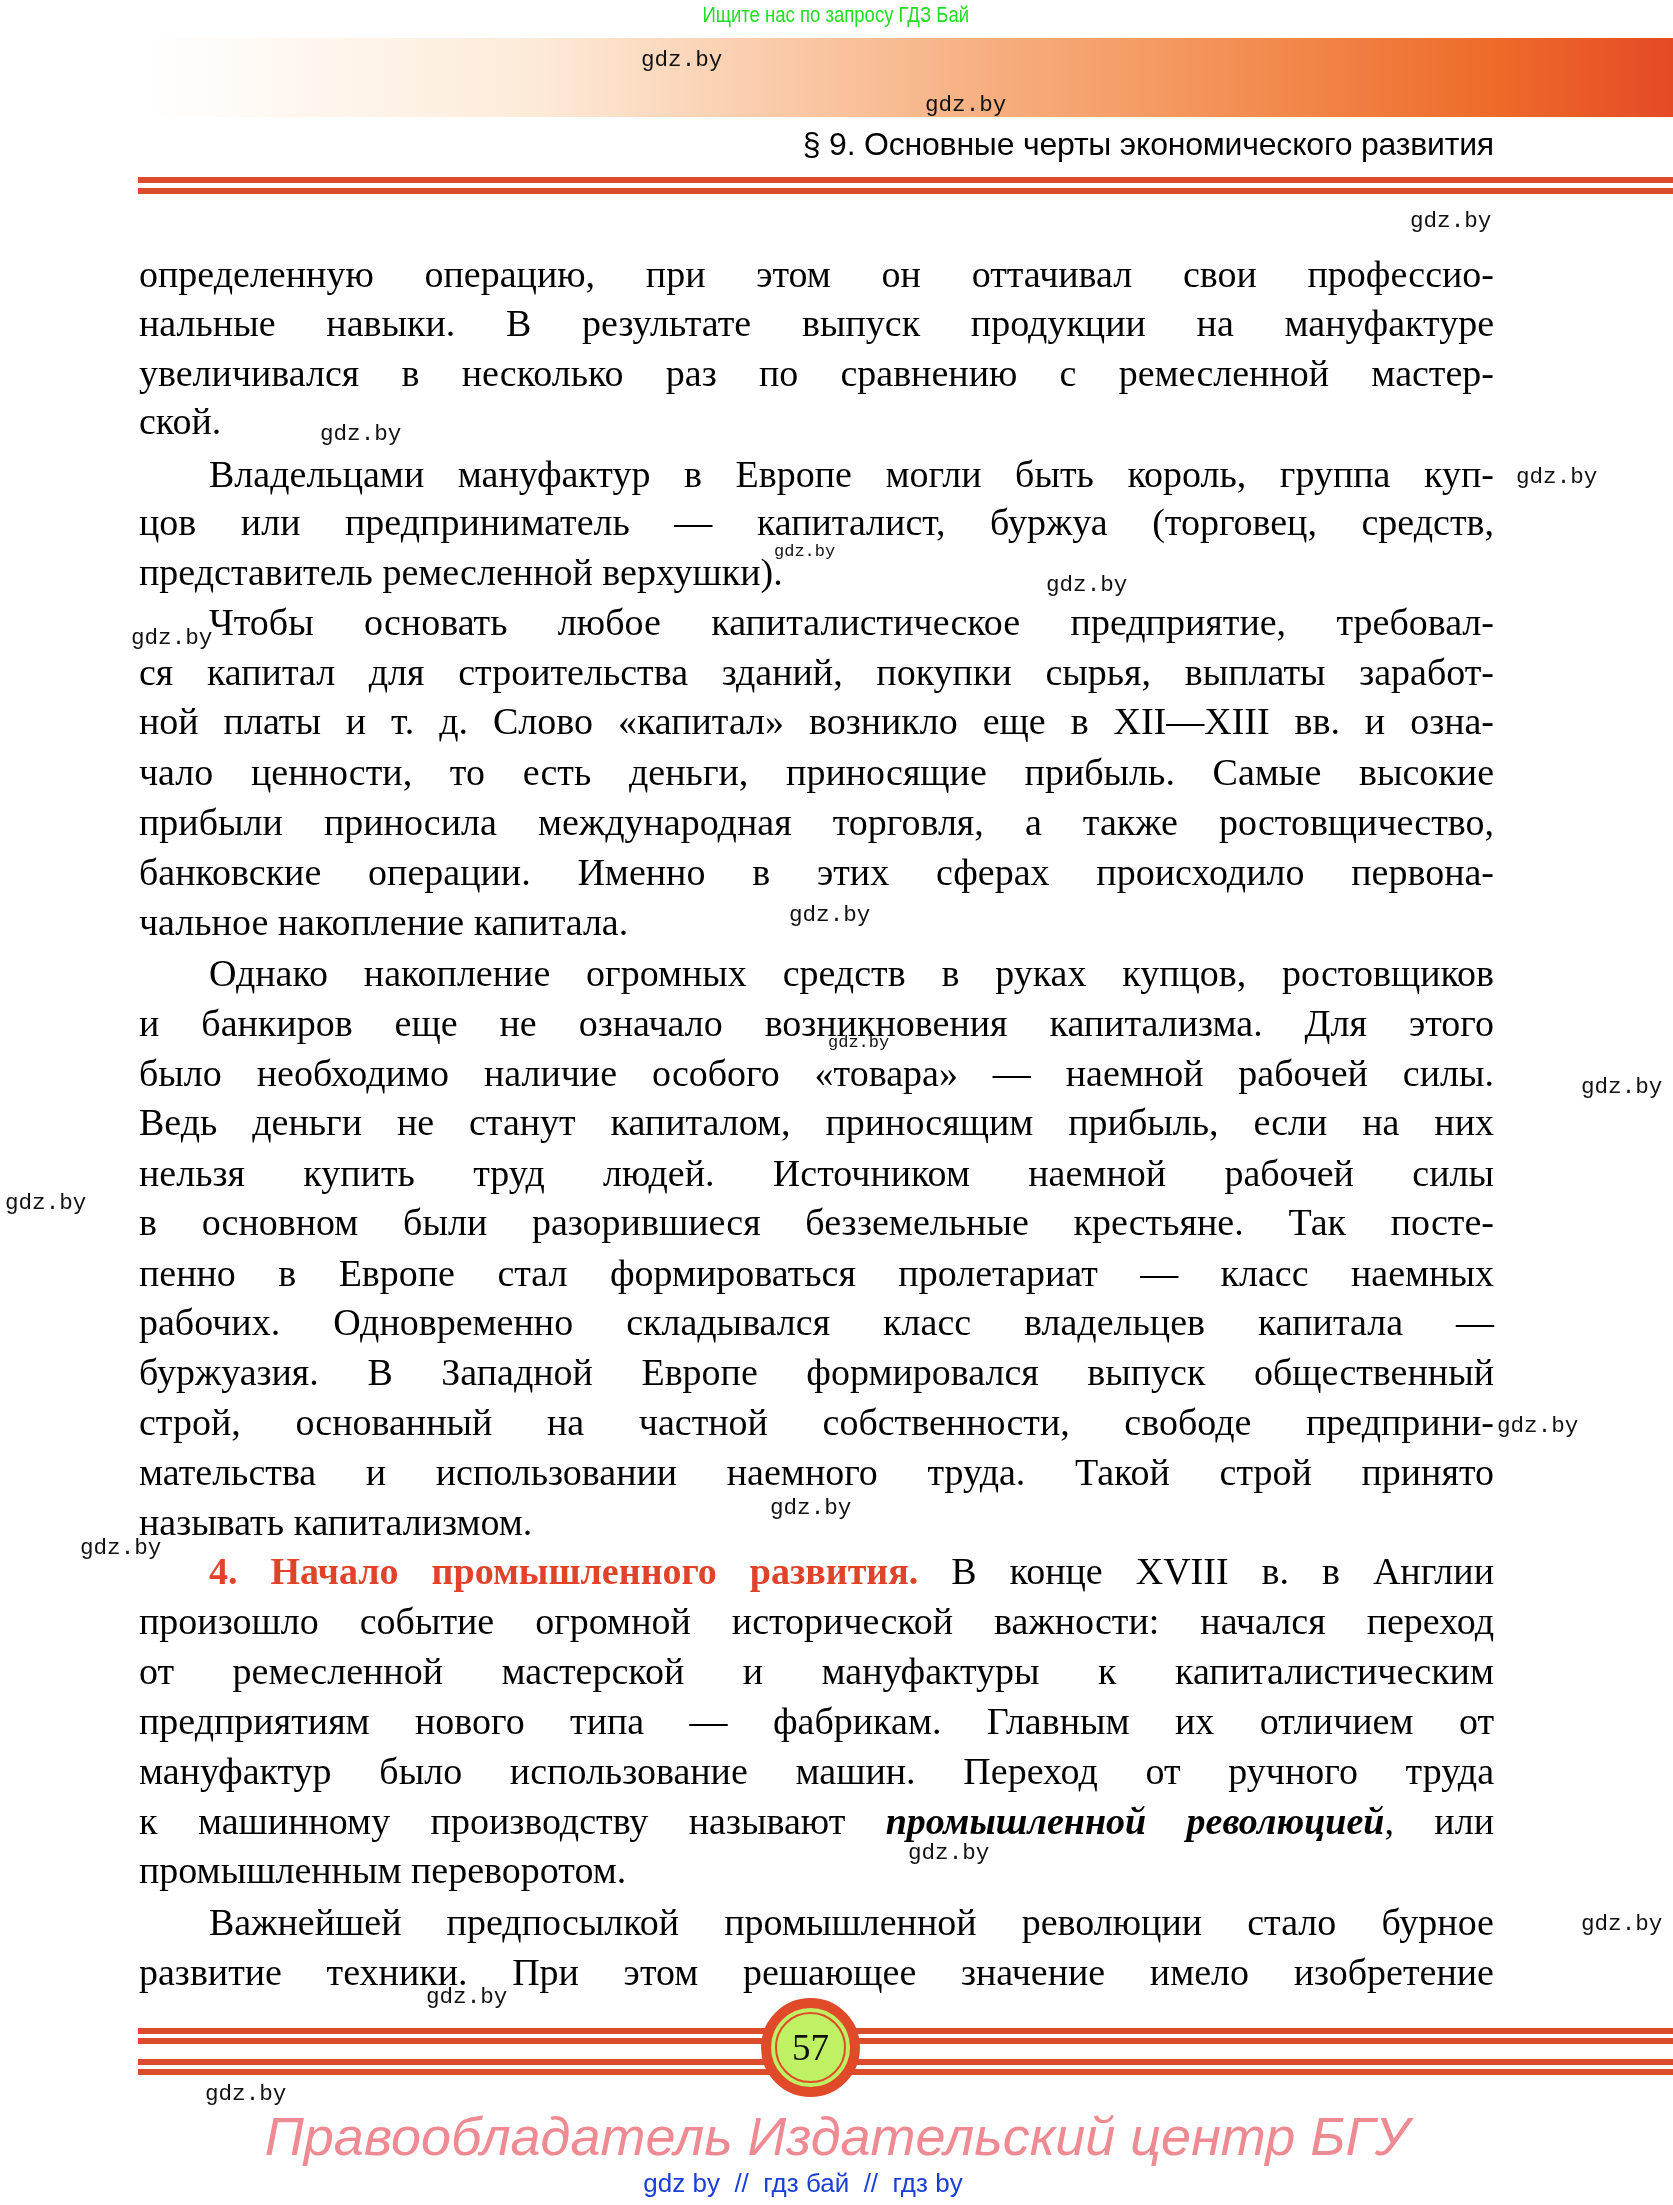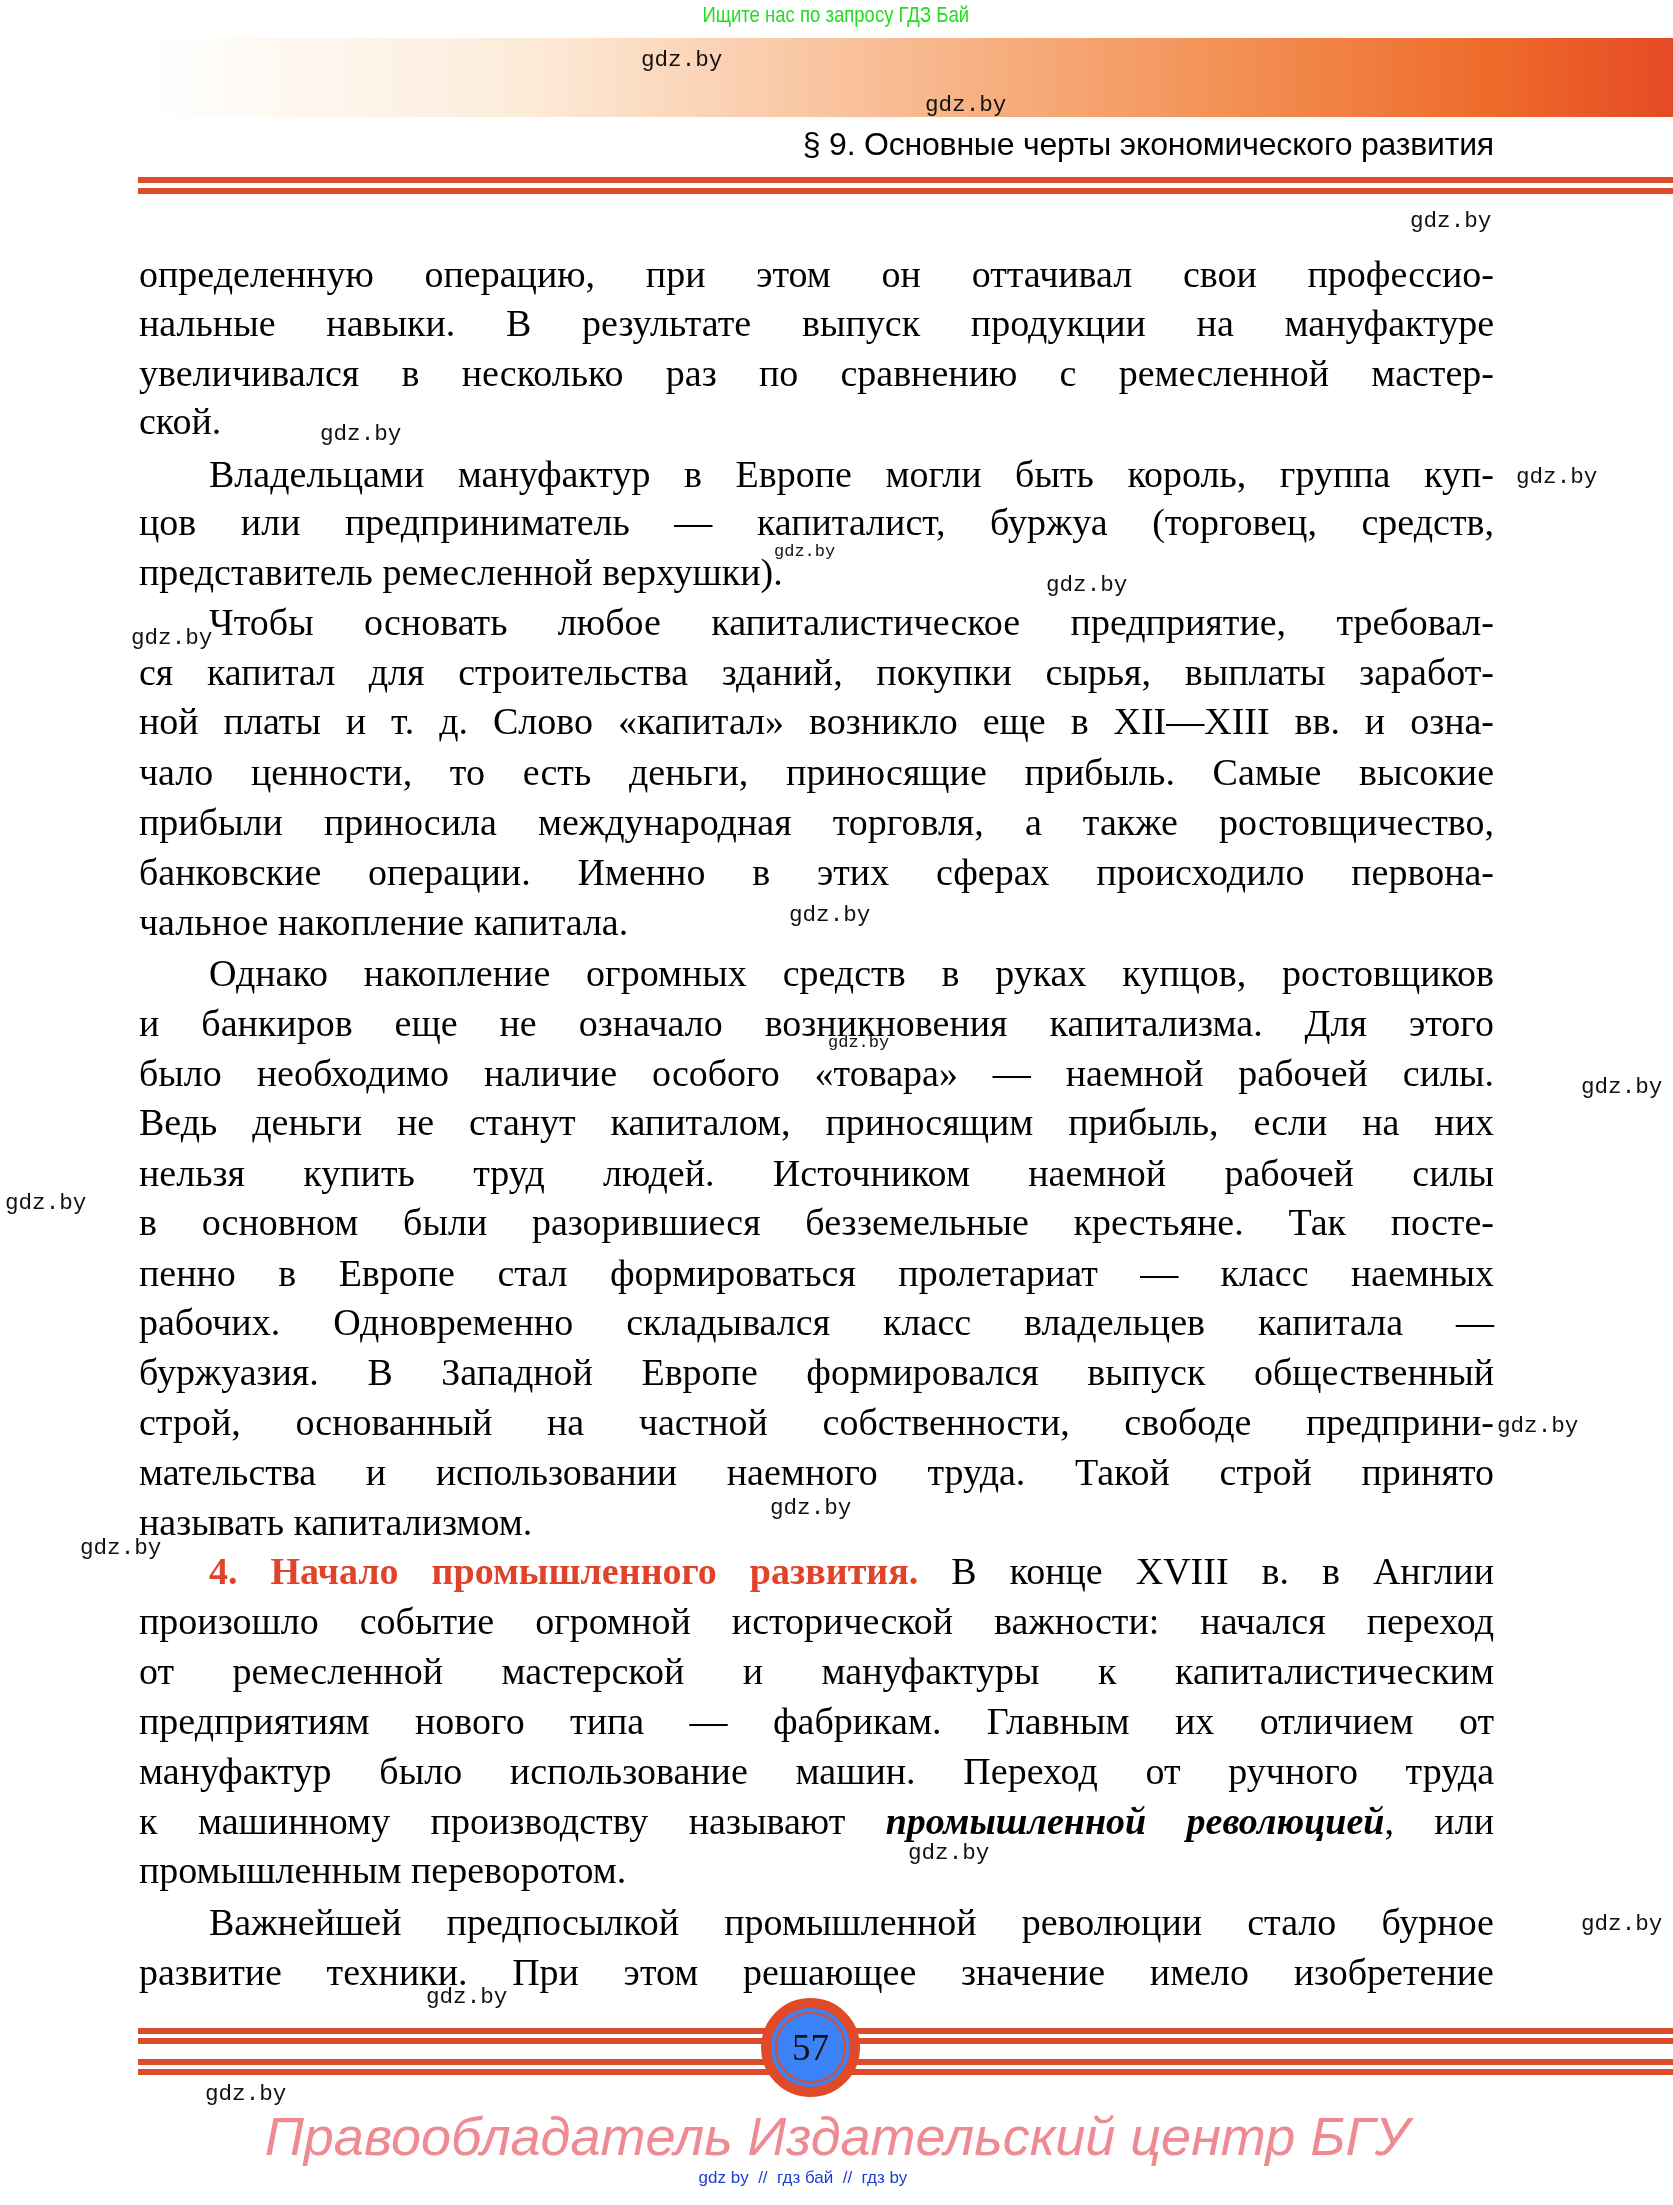--- a/index.html
+++ b/index.html
@@ -30,35 +30,35 @@
     font-family: "Liberation Serif", serif; font-size: 38px; color: #000;
     line-height: 49px; white-space: nowrap;
     text-align: justify; text-align-last: justify;
   }
   .line.last { text-align-last: left; }
   .line.indent { text-indent: 70px; }
   .heading-red { color: #e0432a; font-weight: bold; }
   .term { font-weight: bold; font-style: italic; }
   .page-circle-outer {
     left: 761px; top: 1998px; width: 99px; height: 99px; border-radius: 50%;
-    background: #3b82f6; border: 10px solid #e04a28; box-sizing: border-box;
+    background: #bef264; border: 10px solid #e04a28; box-sizing: border-box;
   }
   .page-circle-inner {
     position: absolute; left: 4.2px; top: 4.2px; right: 4.2px; bottom: 4.2px; border-radius: 50%;
     border: 2.5px solid #e04a28; display: flex; align-items: center; justify-content: center;
     font-family: "Liberation Serif", serif; font-size: 37px; color: #111;
   }
   .copyright {
     left: 0; width: 1674px; top: 2105px; text-align: center;
     font-family: "Liberation Sans", sans-serif; font-style: italic; font-size: 54px;
     color: #ee8a92; white-space: nowrap;
   }
   .footer-links {
     left: 0; width: 1606px; top: 2168px; text-align: center;
-    font-family: "Liberation Sans", sans-serif; font-size: 17px; color: #1a3fd6;
+    font-family: "Liberation Sans", sans-serif; font-size: 26px; color: #1a3fd6;
     white-space: pre;
   }
 </style>
 </head>
 <body>
 
 <div class="abs top-banner">Ищите нас по запросу ГДЗ Бай</div>
 
 <div class="abs grad-band"></div>
 

